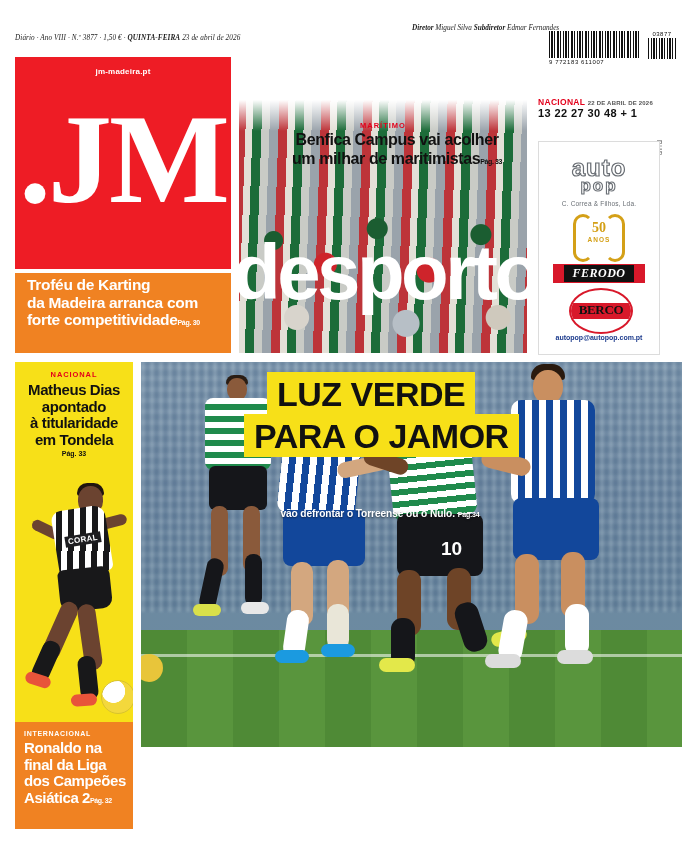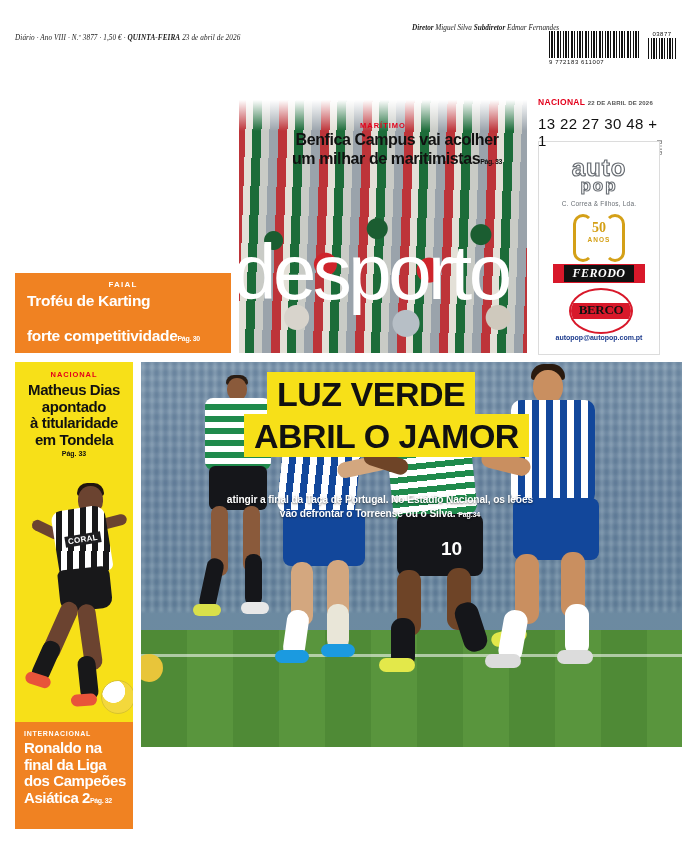--- a/index.html
+++ b/index.html
@@ -75,21 +75,21 @@
       radial-gradient(circle at 84% 60%,#1d5c32 0 10px,transparent 11px),
       radial-gradient(circle at 20% 88%,#d8d4cc 0 12px,transparent 13px),
       radial-gradient(circle at 58% 90%,#b7bfc6 0 13px,transparent 14px),
       radial-gradient(circle at 90% 88%,#cfc9be 0 12px,transparent 13px),
       repeating-linear-gradient(92deg,#b8353a 0 9px,#e3e0d7 9px 16px,#1f6b3a 16px 25px,#c9cbc6 25px 33px,#9aa3ab 33px 42px),
       linear-gradient(#b9c2c8,#93a0a8);
     filter:saturate(1.05);}
   .crowd-top{position:absolute;left:0;top:0;width:288px;height:74px;background:linear-gradient(#fff 0 58%,rgba(255,255,255,.0) 100%);}
   .top-kicker{position:absolute;left:0;top:64px;width:288px;text-align:center;font-size:7.5px;font-weight:bold;color:#e3001b;letter-spacing:1px;}
   .top-head{position:absolute;left:0;top:74px;width:316px;text-align:center;font-size:16px;font-weight:bold;line-height:18.5px;color:#111;letter-spacing:-.4px;}
-  .desporto{position:absolute;left:-6px;top:176px;width:300px;font-size:78px;font-weight:normal;line-height:78px;color:#fff;letter-spacing:-3.5px;}
+  .desporto{position:absolute;left:-6px;top:176px;width:300px;font-size:78px;font-weight:bold;line-height:78px;color:#fff;letter-spacing:-3.5px;}
 
   
   .pub-rot{position:absolute;left:663px;top:140px;font-size:6.5px;letter-spacing:1px;color:#555;transform:rotate(90deg);transform-origin:left top;}
   .adbox{position:absolute;left:538px;top:141px;width:120px;height:212px;background:#fff;border:1px solid #dcdcdc;}
   .auto-logo{position:absolute;left:10px;top:12px;width:100px;height:44px;}
   .auto-txt{position:absolute;left:0;top:0;width:100px;text-align:center;font-size:24px;font-weight:bold;letter-spacing:1px;color:#fff;-webkit-text-stroke:1.2px #6a6f75;text-shadow:0 0 0 #000;font-family:"Liberation Sans",sans-serif;}
   .pop-txt{position:absolute;left:0;top:22px;width:100px;text-align:center;font-size:17px;font-weight:bold;letter-spacing:2px;color:#fff;-webkit-text-stroke:1.1px #6a6f75;}
   .auto-sub{position:absolute;left:0;top:58px;width:120px;text-align:center;font-size:6.5px;color:#6a6f75;letter-spacing:.2px;}
   .anos{position:absolute;left:34px;top:70px;width:52px;height:46px;}
   .anos .laurelL,.anos .laurelR{position:absolute;top:2px;width:14px;height:42px;border:3px solid #d4a017;border-radius:14px;}
@@ -198,20 +198,24 @@
     <div class="barcode-wrap">
       <div class="barcode"></div>
       <div class="barcode-num">9 772183 611007</div>
     </div>
     <div class="barcode2-wrap">
       <div class="barcode2-num">03877</div>
       <div class="barcode2"></div>
     </div>
   </div>
 
+  <div class="jmblock">
+    <div class="jm-url">jm-madeira.pt</div>
+    <div class="jm-logo">.JM</div>
+  </div>
 
   <div class="tophoto">
     <div class="crowd"></div>
     <div class="crowd-top"></div>
     <div class="top-kicker">MARÍTIMO</div>
     <div class="top-head">
       <span>Benfica Campus vai acolher</span><br>
       <span>um milhar de maritimistas</span><span class="pag">Pág. 33</span>
     </div>
     <div class="desporto">desporto</div>
@@ -234,24 +238,23 @@
         <span>FERODO</span>
       </div>
     <div class="berco">
       <div class="band"></div>
       <div class="txt">BERCO</div>
     </div>
     <div class="ad-mail">autopop@autopop.com.pt</div>
   </div>
 
   <div class="faial">
-    <div class="kicker">FAIAL</div>
     <div class="faial-h">
       <span>Troféu de Karting</span><br>
-      <br>
+      <span>da Madeira arranca com</span><br>
       <span>forte competitividade</span><span class="pag">Pág. 30</span>
     </div>
   </div>
 
   <div class="nacional">
     <div class="kicker">NACIONAL</div>
     <div class="nacional-h">
       <span>Matheus Dias</span><br>
       <span>apontado</span><br>
       <span>à titularidade</span><br>
@@ -340,28 +343,28 @@
     <div class="pl b2-sockR"></div>
     <div class="pl b2-bootL"></div>
     <div class="pl b2-bootR"></div>
 
     <div class="ball-left"></div>
     <div class="ball-main"></div>
 
   </div>
 
   <div class="hl1">LUZ VERDE</div>
-  <div class="hl2">ABRIL O JAMOR</div>
+  <div class="hl2">PARA O JAMOR</div>
   <div class="sub">
     <br>
-    <span>atingir a final da Taça de Portugal. No Estádio Nacional, os leões</span><br>
-    <span>vão defrontar o Torreense ou o Silva.</span> <span class="pag">Pág.34</span>
+    <br>
+    <span>vão defrontar o Torreense ou o Nulo.</span> <span class="pag">Pág.34</span>
   </div>
 
   <div style="position:absolute;left:538px;top:97px;width:130px;">
     <div style="font-size:8.5px;font-weight:bold;color:#e3001b;letter-spacing:.3px;">
       <span>NACIONAL</span>
       <span style="color:#555;font-size:6px;font-weight:bold;letter-spacing:.2px;">22 DE ABRIL DE 2026</span>
     </div>
-    <div style="font-size:15px;font-weight:normal;color:#111;letter-spacing:.4px;margin-top:8px;">13 22 27 30 48 + 1</div>
+    <div style="font-size:11px;font-weight:bold;color:#111;letter-spacing:.4px;margin-top:0;">13 22 27 30 48 + 1</div>
   </div>
 
 </div>
 
 </body></html>

